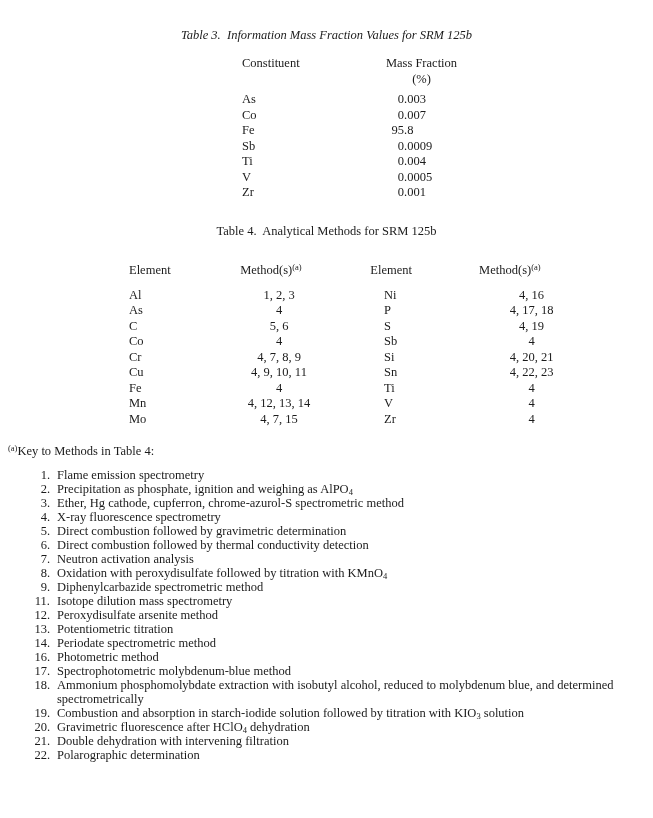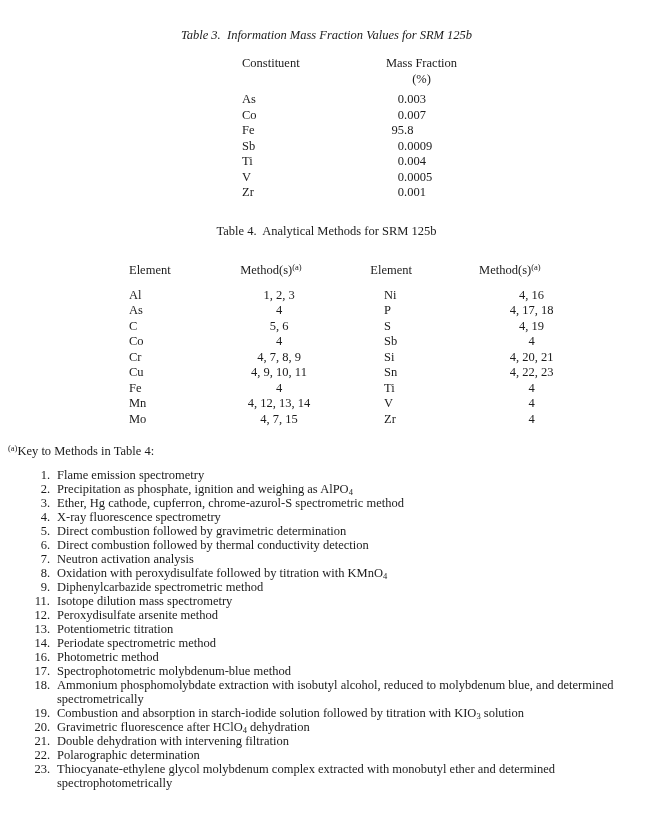--- a/index.html
+++ b/index.html
@@ -318,19 +318,15 @@
       <div class="kitem">
         <span class="knum">21.</span>
         <span class="ktxt"><span>Double dehydration with intervening filtration</span><sub></sub><span></span></span>
       </div>
 
       <div class="kitem">
         <span class="knum">22.</span>
         <span class="ktxt"><span>Polarographic determination</span><sub></sub><span></span></span>
       </div>
 
-      <div class="kitem">
-        <span class="knum">23.</span>
-        <span class="ktxt"><span>Thiocyanate-ethylene glycol molybdenum complex extracted with monobutyl ether and determined spectrophotometrically</span><sub></sub><span></span></span>
-      </div>
     </div>
 
 </div>
 
 </body></html>

